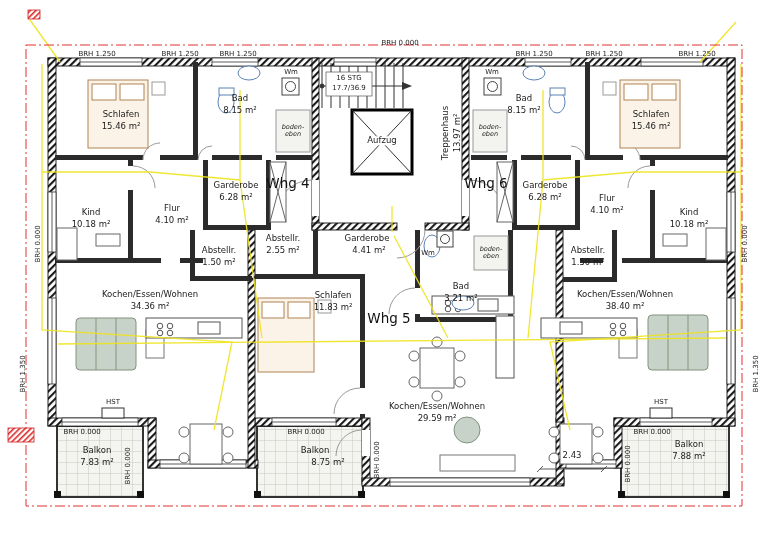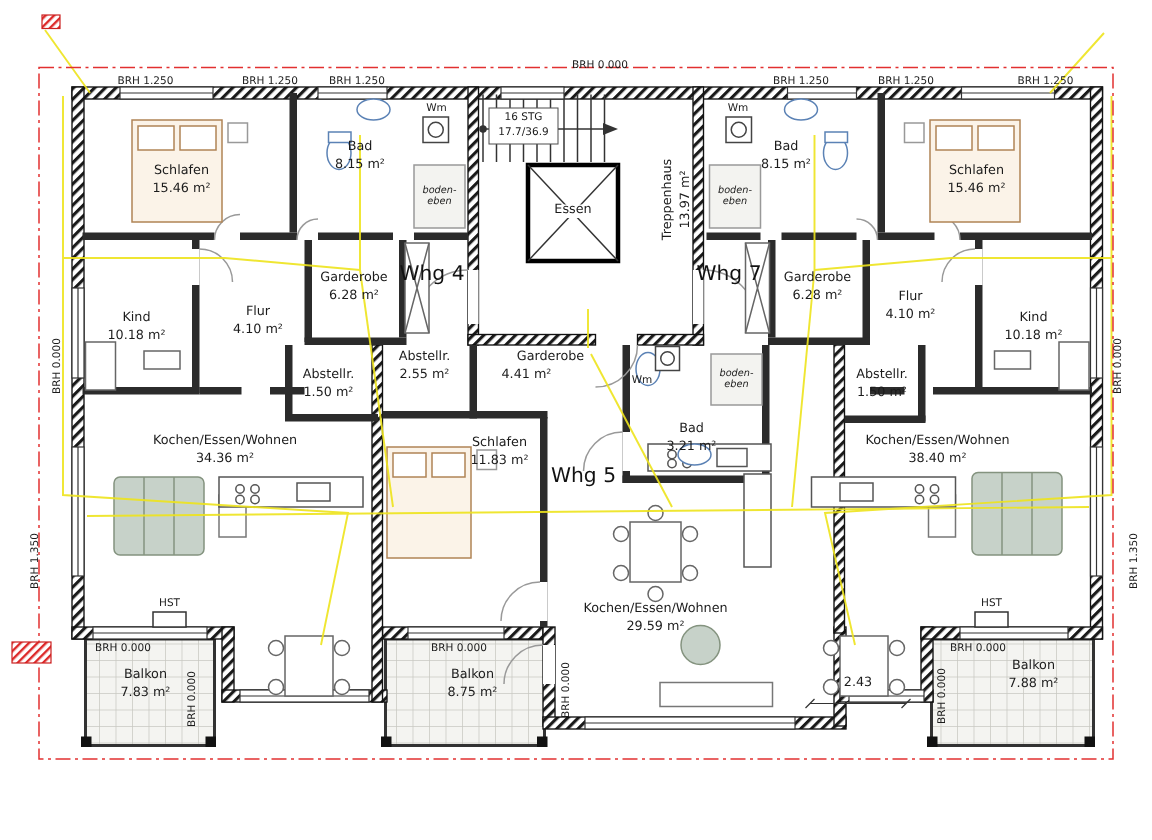--- a/index.html
+++ b/index.html
@@ -346,21 +346,21 @@
   </g>
 
   <g stroke="#333" stroke-width="0.8">
     <line x1="540" y1="469" x2="604" y2="469"></line>
     <line x1="537" y1="472" x2="543" y2="466"></line>
     <line x1="601" y1="472" x2="607" y2="466"></line>
   </g>
 </svg>
 
 <div class="lbl whg" style="left:288px;top:183px">Whg 4</div>
-<div class="lbl whg" style="left:486px;top:183px">Whg 7</div>
+<div class="lbl whg" style="left:486px;top:183px">Whg 6</div>
 <div class="lbl whg" style="left:389px;top:318px">Whg 5</div>
 
 <div class="lbl" style="left:121px;top:115px">Schlafen</div>
 <div class="lbl" style="left:121px;top:127px">15.46 m²</div>
 <div class="lbl" style="left:240px;top:99px">Bad</div>
 <div class="lbl" style="left:240px;top:111px">8.15 m²</div>
 <div class="lbl" style="left:236px;top:186px">Garderobe</div>
 <div class="lbl" style="left:236px;top:198px">6.28 m²</div>
 <div class="lbl" style="left:172px;top:209px">Flur</div>
 <div class="lbl" style="left:172px;top:221px">4.10 m²</div>
@@ -369,50 +369,50 @@
 <div class="lbl" style="left:219px;top:251px">Abstellr.</div>
 <div class="lbl" style="left:219px;top:263px">1.50 m²</div>
 <div class="lbl" style="left:150px;top:295px">Kochen/Essen/Wohnen</div>
 <div class="lbl" style="left:150px;top:307px">34.36 m²</div>
 <div class="lbl" style="left:97px;top:451px">Balkon</div>
 <div class="lbl" style="left:97px;top:463px">7.83 m²</div>
 
 <div class="lbl" style="left:283px;top:239px">Abstellr.</div>
 <div class="lbl" style="left:283px;top:251px">2.55 m²</div>
 <div class="lbl" style="left:367px;top:239px">Garderobe</div>
-<div class="lbl" style="left:351px;top:251px">4.41 m²</div>
+<div class="lbl" style="left:369px;top:251px">4.41 m²</div>
 <div class="lbl" style="left:461px;top:287px">Bad</div>
 <div class="lbl" style="left:461px;top:299px">3.21 m²</div>
 <div class="lbl" style="left:333px;top:296px">Schlafen</div>
 <div class="lbl" style="left:333px;top:308px">11.83 m²</div>
 <div class="lbl" style="left:437px;top:407px">Kochen/Essen/Wohnen</div>
 <div class="lbl" style="left:437px;top:419px">29.59 m²</div>
 <div class="lbl" style="left:315px;top:451px">Balkon</div>
-<div class="lbl" style="left:315px;top:463px">8.75 m²</div>
+<div class="lbl" style="left:328px;top:463px">8.75 m²</div>
 
 <div class="lbl" style="left:524px;top:99px">Bad</div>
 <div class="lbl" style="left:524px;top:111px">8.15 m²</div>
 <div class="lbl" style="left:651px;top:115px">Schlafen</div>
 <div class="lbl" style="left:651px;top:127px">15.46 m²</div>
 <div class="lbl" style="left:545px;top:186px">Garderobe</div>
 <div class="lbl" style="left:545px;top:198px">6.28 m²</div>
 <div class="lbl" style="left:607px;top:199px">Flur</div>
 <div class="lbl" style="left:607px;top:211px">4.10 m²</div>
 <div class="lbl" style="left:689px;top:213px">Kind</div>
 <div class="lbl" style="left:689px;top:225px">10.18 m²</div>
 <div class="lbl" style="left:588px;top:251px">Abstellr.</div>
 <div class="lbl" style="left:588px;top:263px">1.50 m²</div>
 <div class="lbl" style="left:625px;top:295px">Kochen/Essen/Wohnen</div>
 <div class="lbl" style="left:625px;top:307px">38.40 m²</div>
 <div class="lbl" style="left:689px;top:445px">Balkon</div>
 <div class="lbl" style="left:689px;top:457px">7.88 m²</div>
 
 <div class="vlbl" style="left:445px;top:133px;font-size:8.5px">Treppenhaus</div>
 <div class="vlbl" style="left:457px;top:133px;font-size:8.5px">13.97 m²</div>
-<div class="lbl bg" style="left:382px;top:141px">Essen</div>
+<div class="lbl bg" style="left:382px;top:141px">Aufzug</div>
 <div class="lbl t7" style="left:349px;top:79px">16 STG</div>
 <div class="lbl t7" style="left:349px;top:89px">17.7/36.9</div>
 
 <div class="lbl t7" style="left:291px;top:73px">Wm</div>
 <div class="lbl t7" style="left:492px;top:73px">Wm</div>
 <div class="lbl t7" style="left:428px;top:254px">Wm</div>
 <div class="lbl t65" style="left:293px;top:131px">boden-eben</div>
 <div class="lbl t65" style="left:490px;top:131px">boden-eben</div>
 <div class="lbl t65" style="left:491px;top:253px">boden-eben</div>
 <div class="lbl t7" style="left:113px;top:403px">HST</div>

